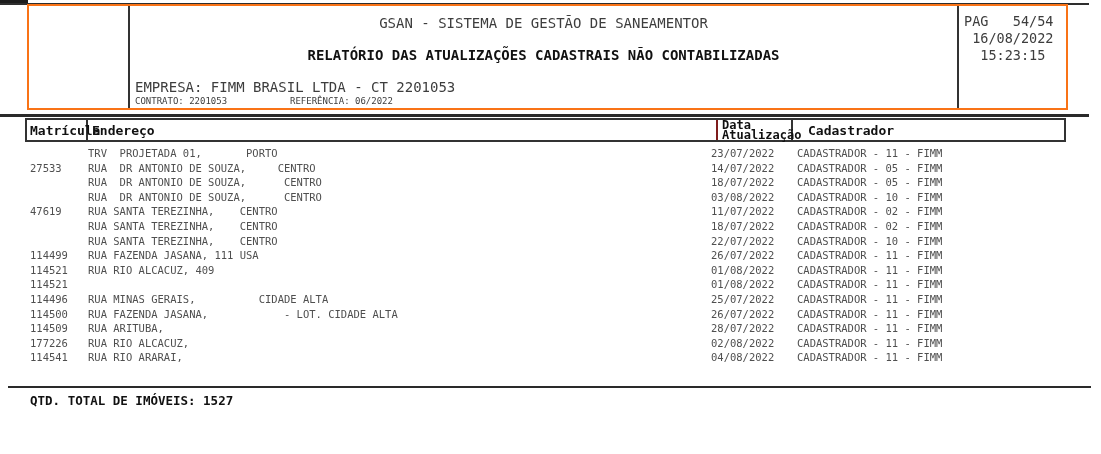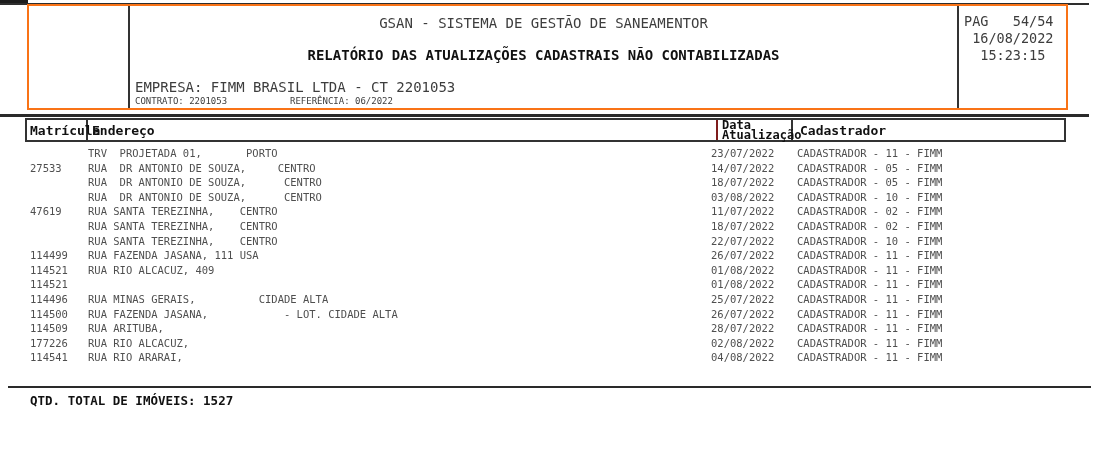--- a/index.html
+++ b/index.html
@@ -46,21 +46,21 @@
     position:absolute;left:25px;top:118px;width:1041px;height:24px;
     border:2px solid #333;box-sizing:border-box;display:flex;
     font-weight:bold;color:#111;
   }
   .th{box-sizing:border-box;display:flex;align-items:center;font-size:13px;white-space:pre;}
   .th-mat{width:61px;border-right:2px solid #333;padding-left:3px;}
   .th-end{width:630px;border-right:2px solid #7f1d1d;padding-left:4px;}
   .th-dat{width:75px;border-right:2px solid #333;padding-left:4px;
           flex-direction:column;align-items:flex-start;justify-content:center;
           font-size:12px;line-height:10.5px;}
-  .th-cad{flex:1;padding-left:7px;}
+  .th-cad{flex:1;padding-left:15px;}
 
   
   .tbody{position:absolute;left:0;top:146px;width:1101px;}
   .trow{position:relative;height:14.6px;font-size:10.5px;line-height:14.6px;color:#4f4f4f;}
   .trow span{position:absolute;white-space:pre;}
   .c-mat{left:30px;}
   .c-end{left:88px;}
   .c-dat{left:711px;}
   .c-cad{left:797px;}
 

